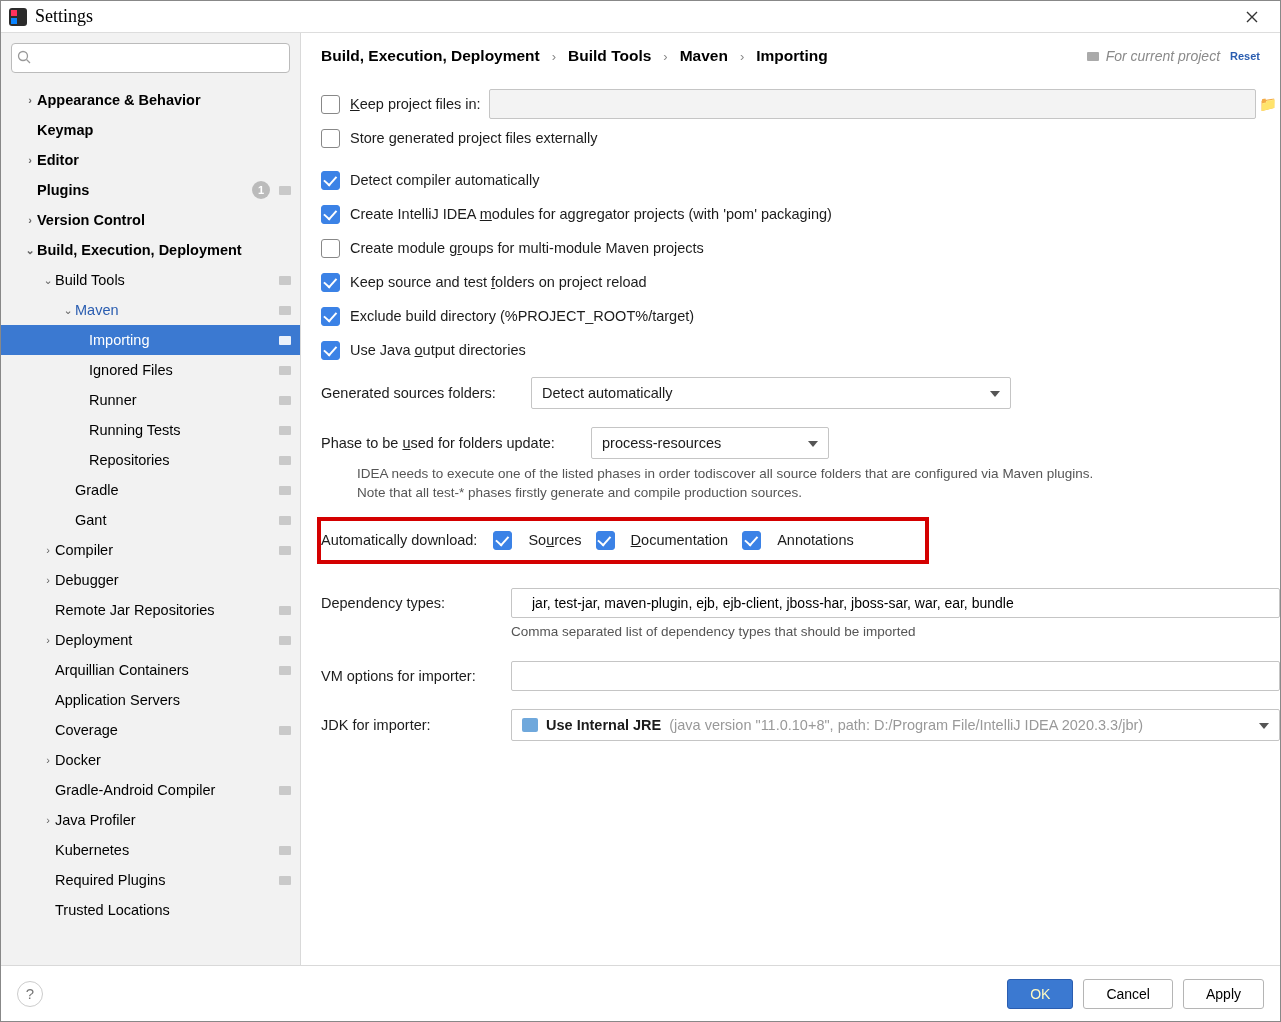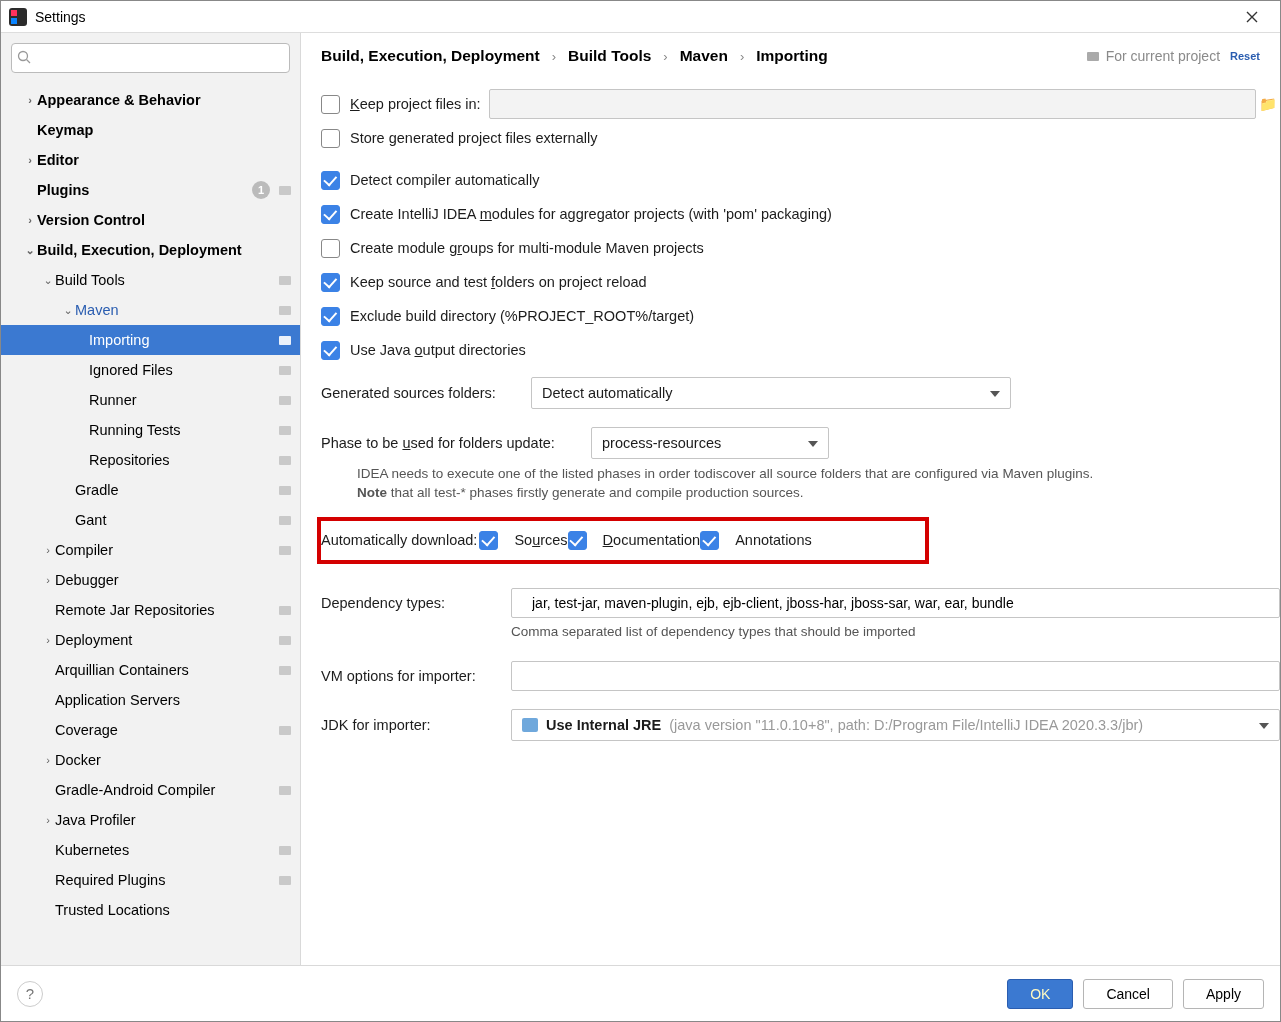--- a/index.html
+++ b/index.html
@@ -1,21 +1,21 @@
 <!DOCTYPE html>
 <html><head>
 <meta charset="utf-8">
 <style>
 * { box-sizing: border-box; margin: 0; padding: 0; font-family: "Segoe UI", Arial, sans-serif; }
 body { background: #fff; width: 1281px; height: 1022px; overflow: hidden; display: flex; flex-direction: column; border: 1px solid #888; }
 
 
 .titlebar { height: 32px; display: flex; align-items: center; padding: 0 8px; border-bottom: 1px solid #ddd; }
 .titlebar .app-icon { width: 18px; height: 18px; margin-right: 8px; }
-.titlebar .title { font-size: 14px; flex: 1; }
+.titlebar .title { font-size: 18px; flex: 1; font-family: Liberation Serif, serif; }
 .titlebar .close-btn { width: 40px; height: 28px; display: flex; align-items: center; justify-content: center; cursor: pointer; }
 
 
 .body { flex: 1; display: flex; min-height: 0; }
 
 
 .sidebar { width: 300px; background: #f2f2f2; border-right: 1px solid #d9d9d9; display: flex; flex-direction: column; }
 .search-wrap { padding: 10px 10px 8px 10px; }
 .search-input { width: 100%; height: 30px; border: 1px solid #bbb; border-radius: 4px; padding: 0 28px 0 26px; font-size: 13px; background: #fff; }
 .search-icon { position: relative; }
@@ -33,40 +33,40 @@
 .tree-item.l1 { padding-left: 40px; }
 .tree-item.l2 { padding-left: 60px; }
 .tree-item.l3 { padding-left: 88px; }
 .tree-item.link { color: #2a5db0; }
 
 
 .main { flex: 1; display: flex; flex-direction: column; background: #fff; min-width: 0; }
 .crumb-row { display: flex; align-items: center; padding: 14px 20px 12px 20px; gap: 10px; }
 .crumbs { display: flex; align-items: center; gap: 12px; font-size: 15.5px; font-weight: 600; flex: 1; }
 .crumb-sep { color: #888; font-weight: 400; font-size: 13px; }
-.for-project { color: #8a8a8a; font-size: 14px; font-weight: 400; display: flex; align-items: center; gap: 6px; }
+.for-project { color: #8a8a8a; font-size: 14px; font-weight: 400; display: flex; align-items: center; gap: 6px; font-style: italic; }
 .reset-link { color: #2a5db0; font-size: 11px; font-weight: 600; cursor: pointer; }
 
 .content { flex: 1; padding: 10px 0 10px 20px; overflow-y: auto; font-size: 14.5px; color: #1c1c1c; }
 .row { display: flex; align-items: center; min-height: 34px; margin-bottom: 0; }
 .chk { width: 19px; height: 19px; border: 1px solid #888; border-radius: 3px; margin-right: 10px; display: inline-flex; align-items: center; justify-content: center; background: #fff; flex-shrink:0; }
 .chk.on { background: #3b82e6; border-color: #3b82e6; }
 .chk.on::after { content: ""; width: 10px; height: 6px; border-left: 2.2px solid #fff; border-bottom: 2.2px solid #fff; transform: rotate(-48deg) translate(0,-1px); }
 .u { text-decoration: underline; }
 
 .field-input { height: 30px; border: 1px solid #c5c5c5; border-radius: 2px; padding: 0 20px; font-size: 14px; background: #fff; }
 .select { height: 32px; border: 1px solid #c5c5c5; border-radius: 2px; padding: 0 28px 0 10px; font-size: 14.5px; background: #fff; display: flex; align-items: center; position: relative; }
 .select::after { content: ""; position: absolute; right: 10px; top: 13px; border-left: 5px solid transparent; border-right: 5px solid transparent; border-top: 6px solid #555; }
 
 .form-row { display: flex; align-items: center; margin-top: 10px; }
 .form-label { width: 190px; }
 .helper { font-size: 13.5px; color: #555; margin-left: 36px; margin-top: 6px; line-height: 1.4; }
-.helper b { font-weight: 700; text-align: center; }
-
-.highlight-box { border: 4px solid #d40000; padding: 10px 12px 10px 0; margin: 14px 0 10px -4px; width: 612px; display: flex; align-items: center; }
+.helper b { font-weight: 400; text-align: center; }
+
+.highlight-box { border: 4px solid #d40000; padding: 10px 12px 10px 0; margin: 14px 0 10px -4px; width: 612px; display: flex; align-items: center; gap: 14px; }
 .hl-label { margin-right: 2px; }
 .chk-inline { display: inline-flex; align-items: center; gap: 6px; }
 
 .wide-row { display: flex; align-items: center; margin-top: 24px; }
 .wide-row .form-label { width: 190px; }
 .wide-row .field-input { flex: 1; margin-right: 0; }
 .sub-helper { font-size: 13.5px; color: #555; margin-left: 190px; margin-top: 6px; }
 
 .jdk-row { display: flex; align-items: center; margin-top: 18px; }
 .jdk-row .select { flex: 1; }

